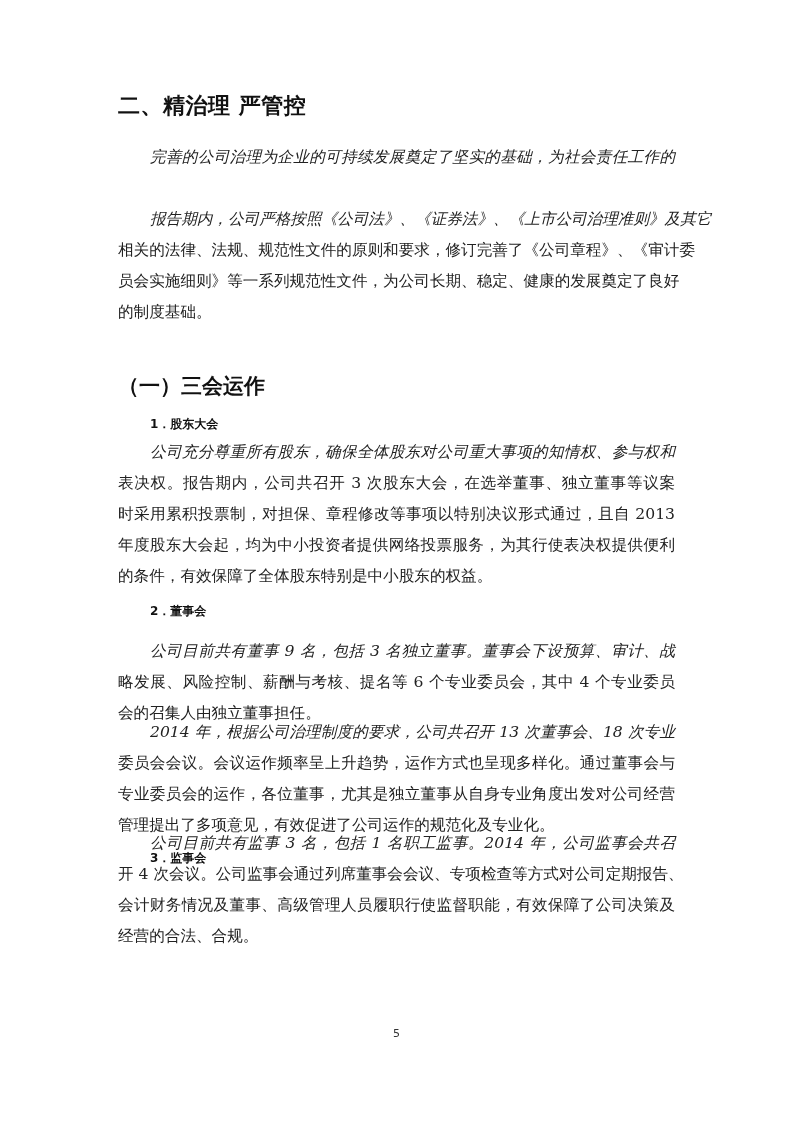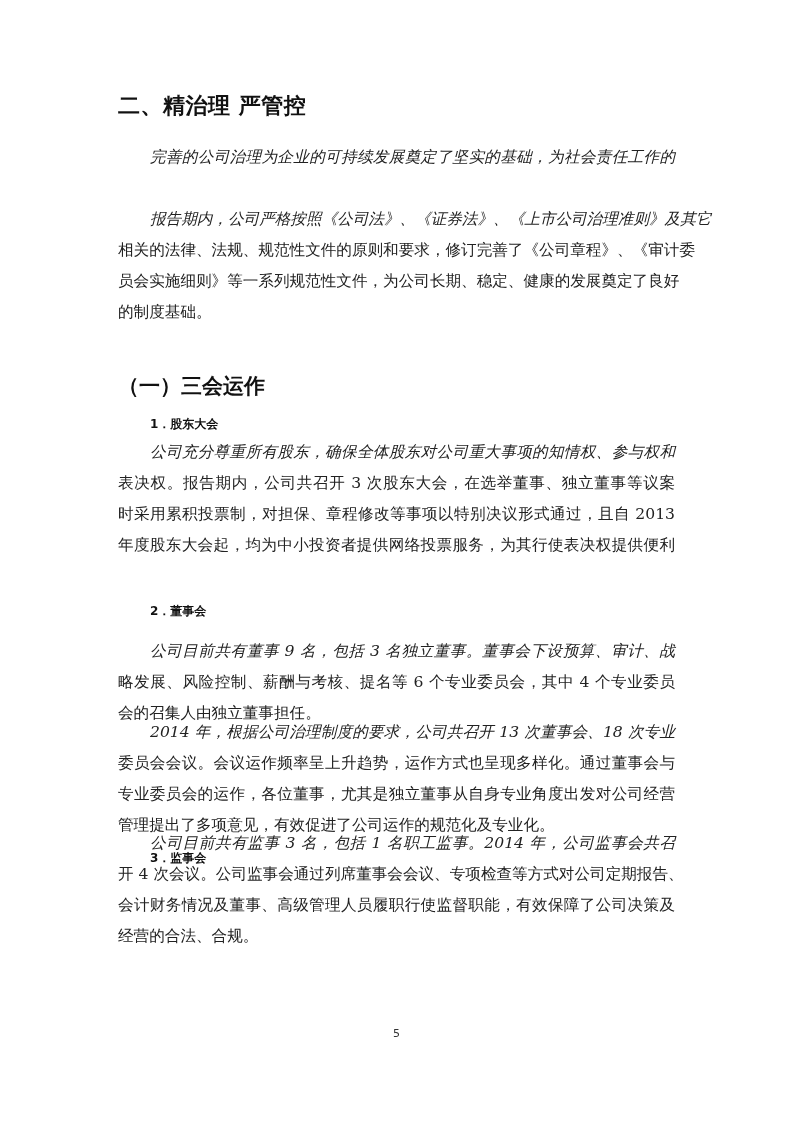--- a/index.html
+++ b/index.html
@@ -39,20 +39,21 @@
   </div>
 
   <div class="h2">（一）三会运作</div>
 
   <div class="h3" style="top:414px;">1．股东大会</div>
   <div class="para" style="top:437px;">
     <span class="line first">公司充分尊重所有股东，确保全体股东对公司重大事项的知情权、参与权和</span>
     <span class="line">表决权。报告期内，公司共召开 3 次股东大会，在选举董事、独立董事等议案</span>
     <span class="line">时采用累积投票制，对担保、章程修改等事项以特别决议形式通过，且自 2013</span>
     <span class="line">年度股东大会起，均为中小投资者提供网络投票服务，为其行使表决权提供便利</span>
+    <span class="line last">的条件，有效保障了全体股东特别是中小股东的权益。</span>
   </div>
 
   <div class="h3" style="top:601px;">2．董事会</div>
   <div class="para" style="top:636px;">
     <span class="line first">公司目前共有董事 9 名，包括 3 名独立董事。董事会下设预算、审计、战</span>
     <span class="line">略发展、风险控制、薪酬与考核、提名等 6 个专业委员会，其中 4 个专业委员</span>
     <span class="line last">会的召集人由独立董事担任。</span>
   </div>
   <div class="para" style="top:717px;">
     <span class="line first">2014 年，根据公司治理制度的要求，公司共召开 13 次董事会、18 次专业</span>

